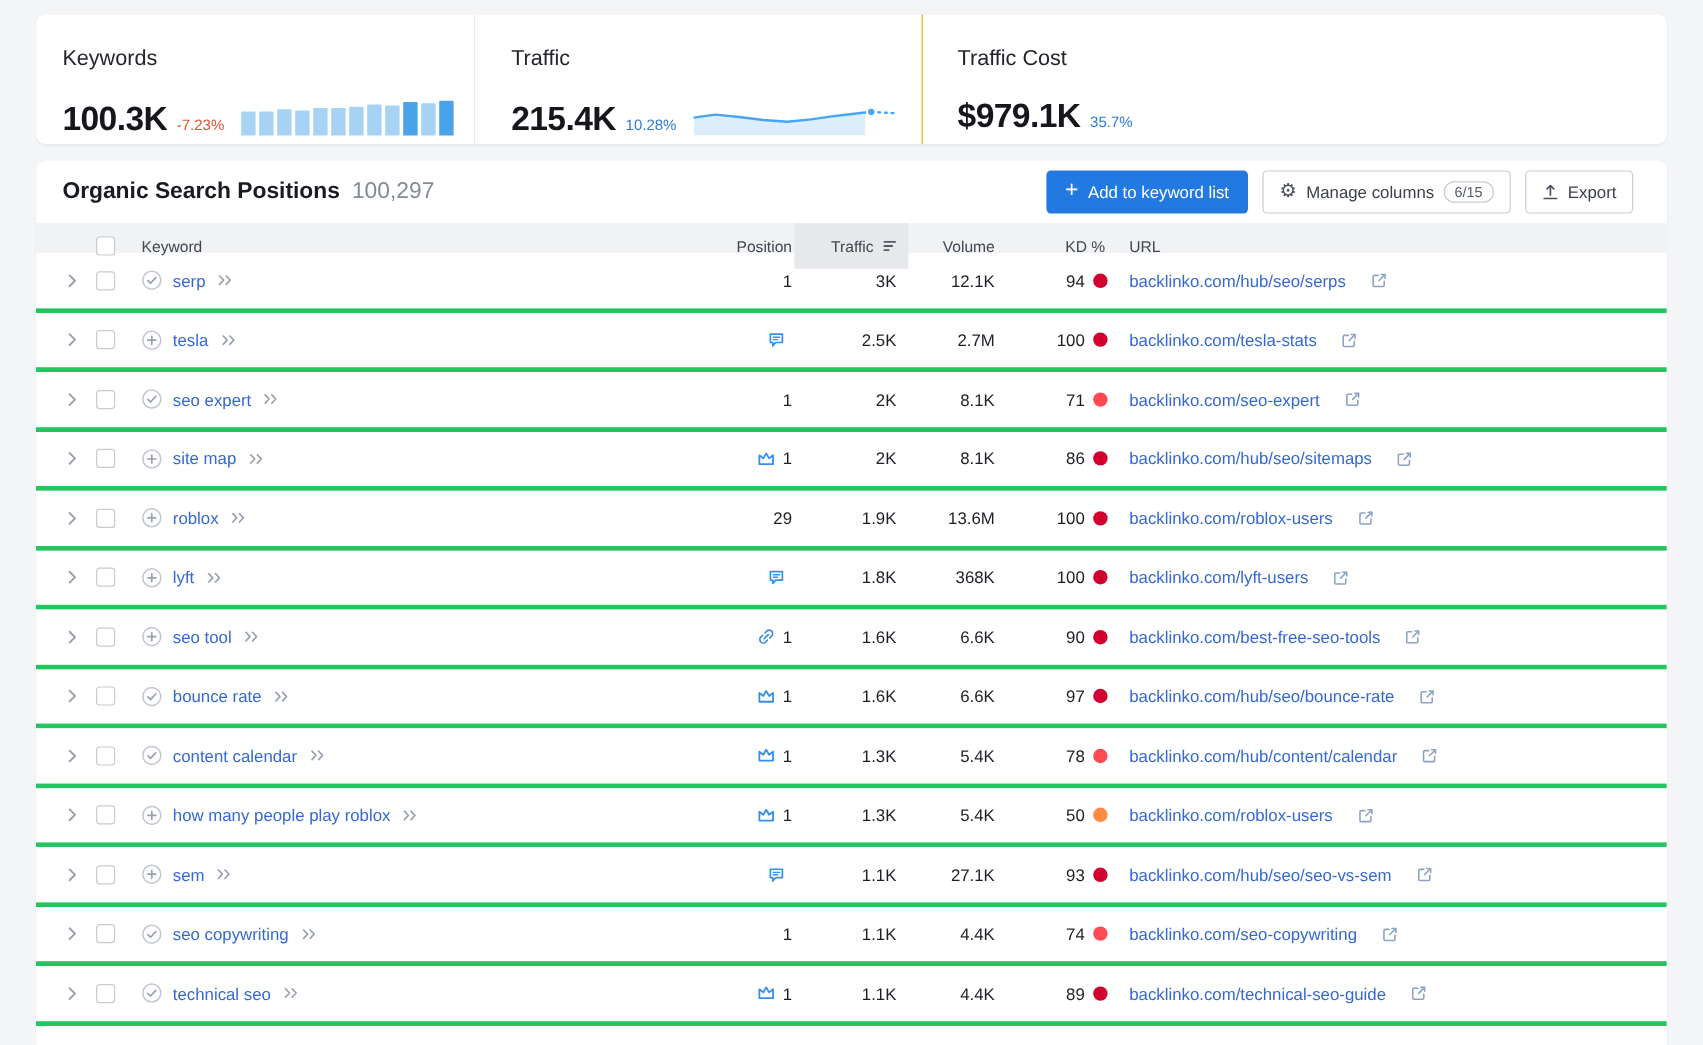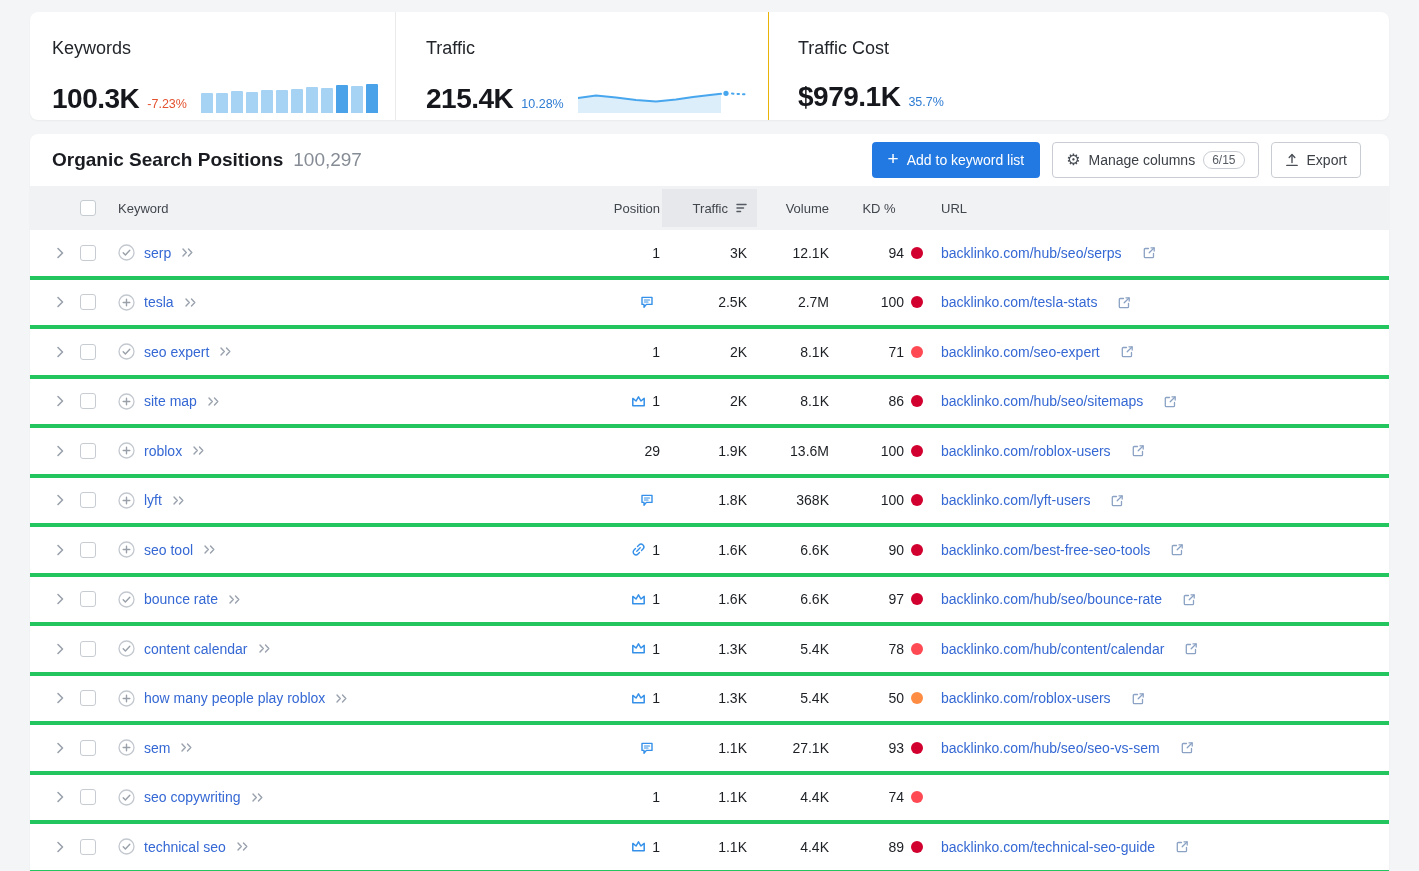--- a/index.html
+++ b/index.html
@@ -36,27 +36,27 @@
   .toolbar { margin-left: auto; display: flex; align-items: center; gap: 12px; }
   .btn { height: 36px; border-radius: 4px; display: inline-flex; align-items: center; gap: 8px; font-size: 14px; cursor: pointer; white-space: nowrap; }
   .btn-primary { background: var(--accent-blue, #2379e2); color: #fff; border: none; padding: 0 16px; }
   .btn-plus { font-size: 19px; line-height: 1; padding-bottom: 3px; font-weight: 400; }
   .btn-secondary { background: #fff; border: 1px solid #c9cdd3; color: #3c4047; padding: 0 13px; }
   .badge { border: 1px solid #c9cdd3; border-radius: 10px; padding: 1px 8px; font-size: 12px; color: #575d65; }
   .gear-glyph { font-size: 16px; color: #4b5058; line-height: 1; }
 
   
   .grid-row { display: grid; grid-template-columns: 28px 28px 460px 100px 95px 80px 90px 1fr; align-items: center; padding-left: 16px; }
-  .thead { background: #f0f2f4; height: 44px; font-size: 13px; color: #42464d; }
+  .thead { background: #f0f2f4; height: 25px; font-size: 13px; color: #42464d; }
   .th { font-weight: 400; cursor: pointer; }
   .kw-th { padding-left: 16px; }
   .pos-th { text-align: right; padding-right: 2px; }
   .traffic-th { height: 38px; background: #e6e8eb; display: flex; align-items: center; justify-content: flex-end; gap: 7px; padding-right: 8px; }
   .vol-th { text-align: right; padding-right: 8px; }
-  .kd-th { text-align: center; padding-right: 6px; }
+  .kd-th { text-align: right; padding-right: 6px; }
   .url-th { padding-left: 14px; }
 
   .trow { height: 49.5px; border-bottom: 4px solid #22c55e; background: #fff; font-size: 14px; }
   .chevcell { display: flex; justify-content: center; cursor: pointer; }
   .cbcell { display: flex; justify-content: center; }
   .checkbox { width: 16px; height: 16px; border: 1px solid #c7ccd2; border-radius: 3px; background: #fff; display: inline-block; cursor: pointer; }
   .kwcell { display: flex; align-items: center; gap: 9px; padding-left: 16px; overflow: hidden; }
   .kwicon { display: flex; cursor: pointer; }
   .kwlink, .urllink { color: var(--link, #3568d4); cursor: pointer; text-decoration: none; white-space: nowrap; }
   .dblchev { display: flex; cursor: pointer; margin-left: 1px; }
@@ -751,20 +751,32 @@
     <span class="poscell">
 
       <span class="num">1</span>
     </span>
     <span class="trafficcell num">1.1K</span>
     <span class="volcell num">4.4K</span>
     <span class="kdcell">
       <span class="num">74</span>
       <span class="kd-dot" style="background: rgb(255, 73, 83);"></span>
     </span>
+    <span class="urlcell">
+      <a class="urllink">backlinko.com/seo-copywriting</a>
+      <span class="extlink">
+            <svg width="13" height="13" viewBox="0 0 13 13">
+              <g fill="none" stroke="#8ba2c4" stroke-width="1.3" stroke-linecap="round" stroke-linejoin="round">
+                <path d="M10.5 7.5v3.2a1 1 0 0 1-1 1H2.3a1 1 0 0 1-1-1V3.5a1 1 0 0 1 1-1H5.5"></path>
+                <path d="M8 1.8h3.2V5"></path>
+                <path d="M11 2 L6.2 6.8"></path>
+              </g>
+            </svg>
+          </span>
+    </span>
   </div>
 
   <div class="trow grid-row">
     <span class="chevcell">
           <svg width="8" height="12" viewBox="0 0 8 12">
             <path d="M2 1.5 L6.5 6 L2 10.5" fill="none" stroke="#9aa1ab" stroke-width="1.6" stroke-linecap="round" stroke-linejoin="round"></path>
           </svg>
         </span>
     <span class="cbcell">
           <span class="checkbox"></span>

